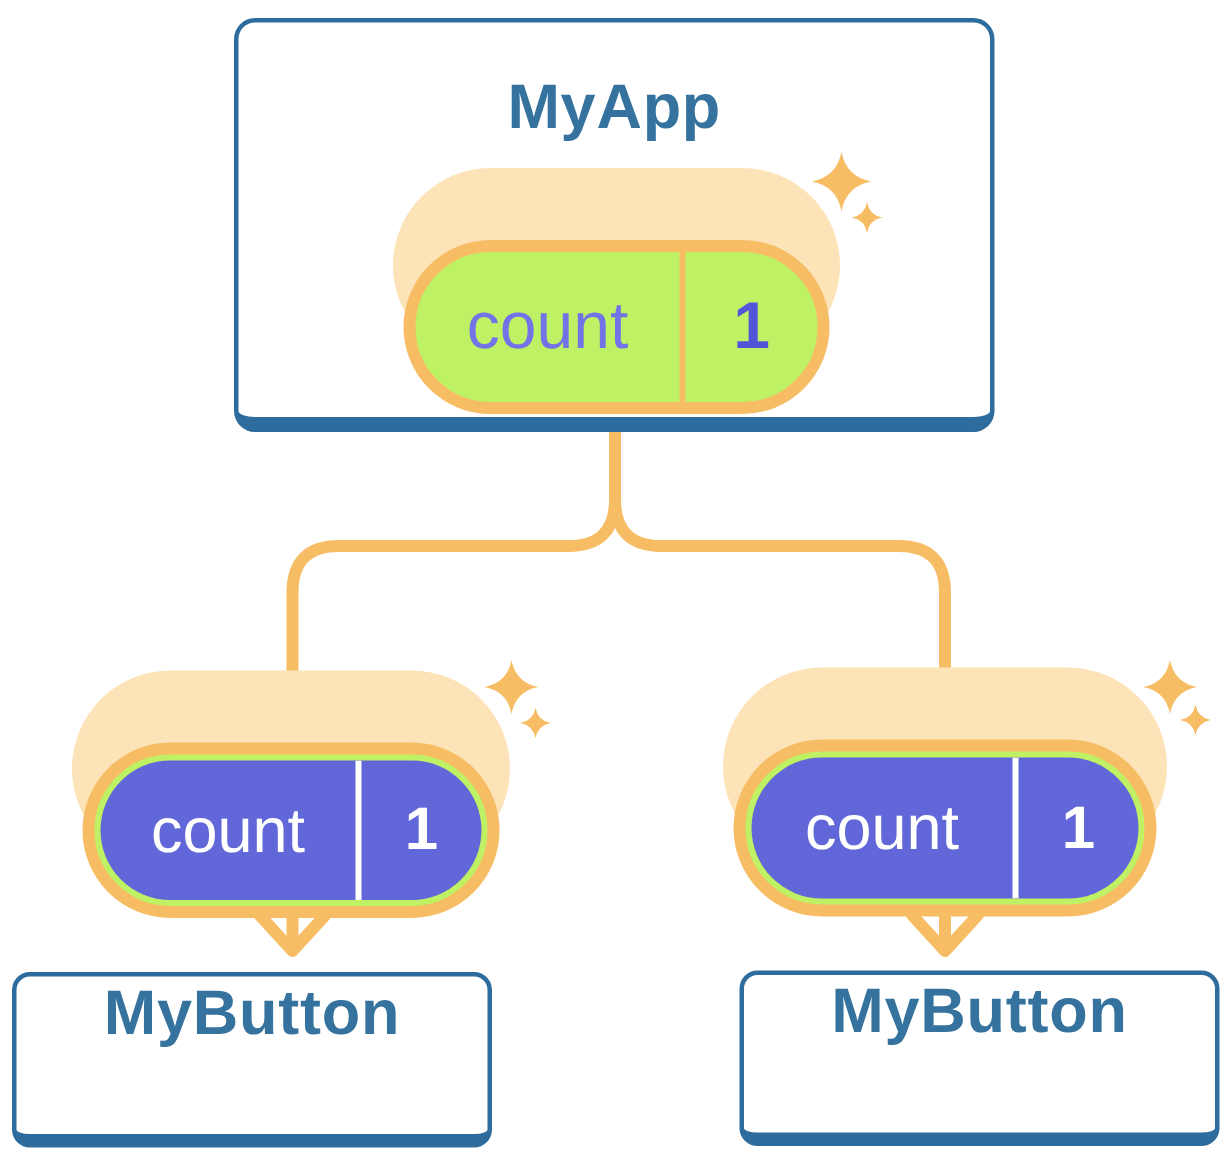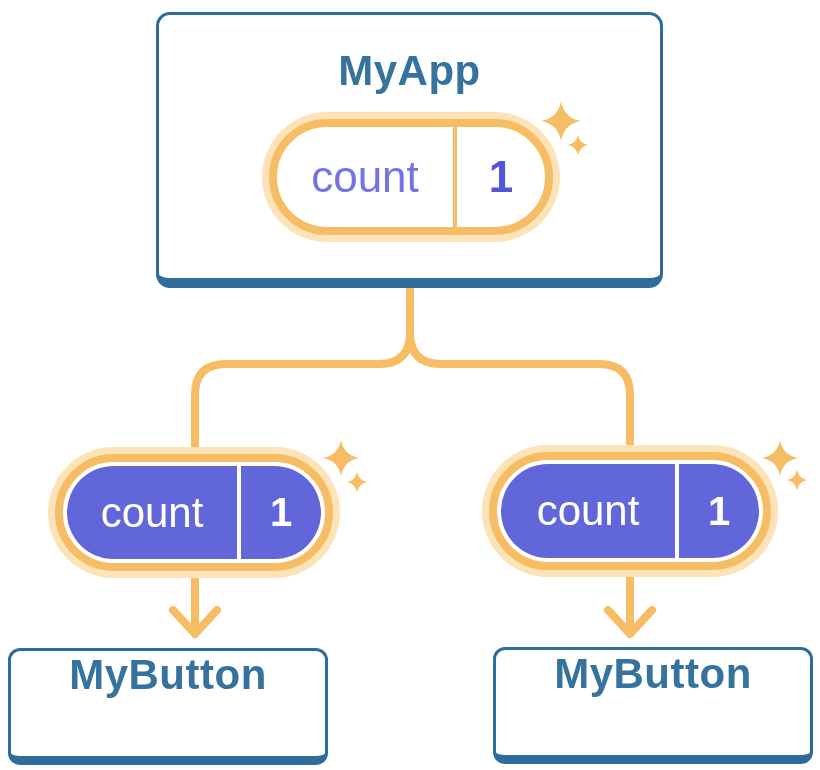--- a/index.html
+++ b/index.html
@@ -41,23 +41,24 @@
     background: #fde3b8;
     border-radius: 999px;
     padding: 7px;
     z-index: 2;
   }
   .pill-ring {
     width: 100%;
     height: 100%;
     border: 8px solid #f7bd64;
     border-radius: 999px;
-    background: #ffffff;
+    background: #bef264;
     box-sizing: border-box;
     overflow: hidden;
+    margin-top: 41px;
   }
   .pill-ring-top { display: flex; }
   .pill-ring-child { padding: 4px; }
   .pill-body {
     width: 100%;
     height: 100%;
     background: #6166d8;
     border-radius: 999px;
     display: flex;
     overflow: hidden;

